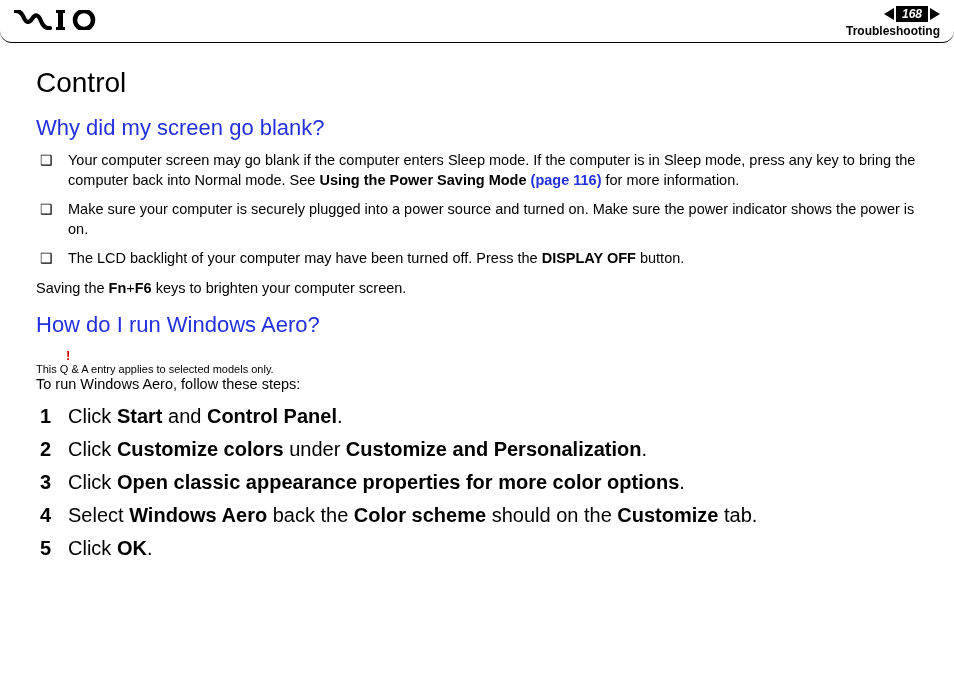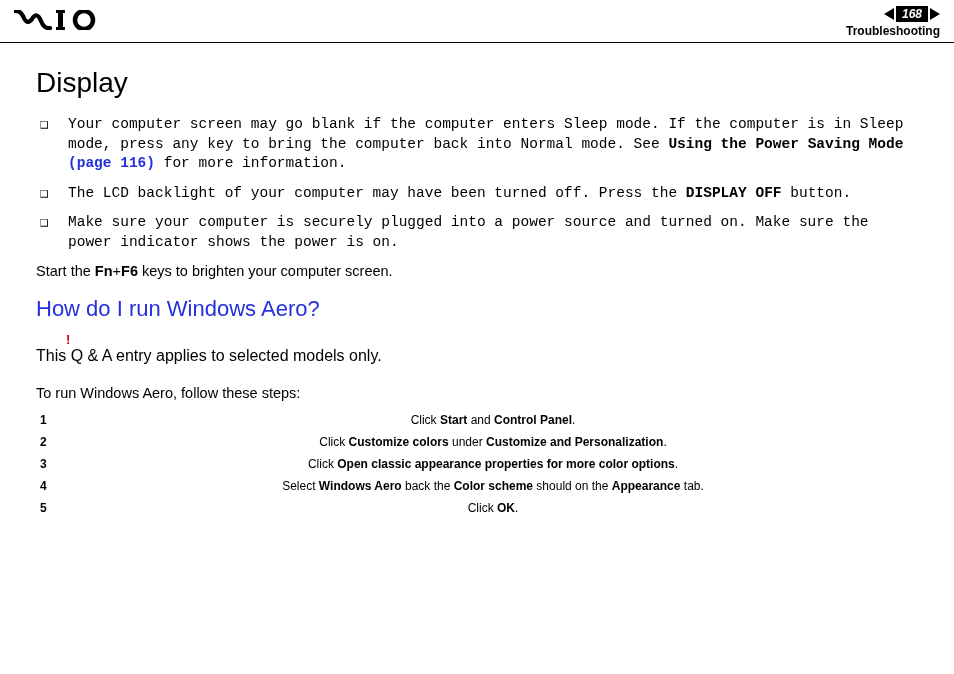--- a/index.html
+++ b/index.html
@@ -9,20 +9,21 @@
     font-family: Arial, Helvetica, sans-serif;
     background: #fff;
     color: #000;
   }
   .header {
     display: flex;
     justify-content: space-between;
     align-items: flex-start;
     padding: 6px 14px 4px 14px;
     border-bottom: 1.5px solid #000;
+    border-radius: 12px;
   }
   .logo {
     margin-top: 4px;
   }
   .logo svg { display: block; }
   .header-right {
     text-align: right;
     font-size: 12px;
   }
   .page-nav {
@@ -69,21 +70,20 @@
   h2 {
     font-weight: 400;
     font-size: 22px;
     color: #2230dd;
     margin-top: 14px;
     margin-bottom: 10px;
   }
   .bullet-list {
     list-style: none;
     margin-left: 0;
-    font-family: Liberation Mono, monospace;
   }
   .bullet-list li {
     position: relative;
     padding-left: 32px;
     font-size: 14.5px;
     line-height: 1.35;
     margin-bottom: 10px;
   }
   .bullet-list li::before {
     content: "❑";
@@ -98,38 +98,37 @@
     margin-bottom: 8px;
   }
   .note-bang {
     color: #d00000;
     font-weight: bold;
     font-size: 13px;
     margin-left: 30px;
     display: block;
   }
   .note-text {
-    font-size: 16px;
+    font-size: 11px;
     font-family: Arial, sans-serif;
     font-stretch: condensed;
     letter-spacing: 0px;
-    margin-bottom: 19px;
+    margin-bottom: 0;
   }
   .ordered {
     list-style: none;
     counter-reset: step;
   }
   .ordered li {
     counter-increment: step;
     position: relative;
     padding-left: 32px;
-    font-size: 12px;
+    font-size: 20px;
     line-height: 1.35;
     margin-bottom: 6px;
-    text-align: center;
   }
   .ordered li::before {
     content: counter(step);
     position: absolute;
     left: 4px;
     top: 0;
     font-weight: bold;
   }
   .link-blue { color: #2230dd; font-weight: bold; }
   b { font-weight: bold; }
@@ -153,40 +152,41 @@
       <span class="page-badge">
           <span>168</span>
         </span>
       <span class="tri-right"></span>
     </div>
     <div class="section-name">Troubleshooting</div>
   </div>
 </div>
 
 <div class="content">
-  <h1>Display</h1>
+  <h1>Control</h1>
 
+  <h2>Why did my screen go blank?</h2>
   <ul class="bullet-list">
     <li>
       <span>Your computer screen may go blank if the computer enters Sleep mode. If the computer is in Sleep mode, press any key to bring the computer back into Normal mode. See </span><b>Using the Power Saving Mode </b><span class="link-blue">(page 116)</span><span> for more information.</span>
     </li>
+    <li>Make sure your computer is securely plugged into a power source and turned on. Make sure the power indicator shows the power is on.</li>
     <li>
       <span>The LCD backlight of your computer may have been turned off. Press the </span><b>DISPLAY OFF</b><span> button.</span>
     </li>
-    <li>Make sure your computer is securely plugged into a power source and turned on. Make sure the power indicator shows the power is on.</li>
   </ul>
 
   <p class="para">
-    <span>Start the </span><b>Fn</b><span>+</span><b>F6</b><span> keys to brighten your computer screen.</span>
+    <span>Saving the </span><b>Fn</b><span>+</span><b>F6</b><span> keys to brighten your computer screen.</span>
   </p>
 
   <h2>How do I run Windows Aero?</h2>
   <span class="note-bang">!</span>
   <p class="note-text">This Q &amp; A entry applies to selected models only.</p>
   <p class="para">To run Windows Aero, follow these steps:</p>
   <ol class="ordered">
     <li><span>Click </span><b>Start</b><span> and </span><b>Control Panel</b><span>.</span></li>
     <li><span>Click </span><b>Customize colors</b><span> under </span><b>Customize and Personalization</b><span>.</span></li>
     <li><span>Click </span><b>Open classic appearance properties for more color options</b><span>.</span></li>
-    <li><span>Select </span><b>Windows Aero</b><span> back the </span><b>Color scheme</b><span> should on the </span><b>Appearance</b><span> tab.</span></li>
+    <li><span>Select </span><b>Windows Aero</b><span> back the </span><b>Color scheme</b><span> should on the </span><b>Customize</b><span> tab.</span></li>
     <li><span>Click </span><b>OK</b><span>.</span></li>
   </ol>
 </div>
 
 </body></html>

